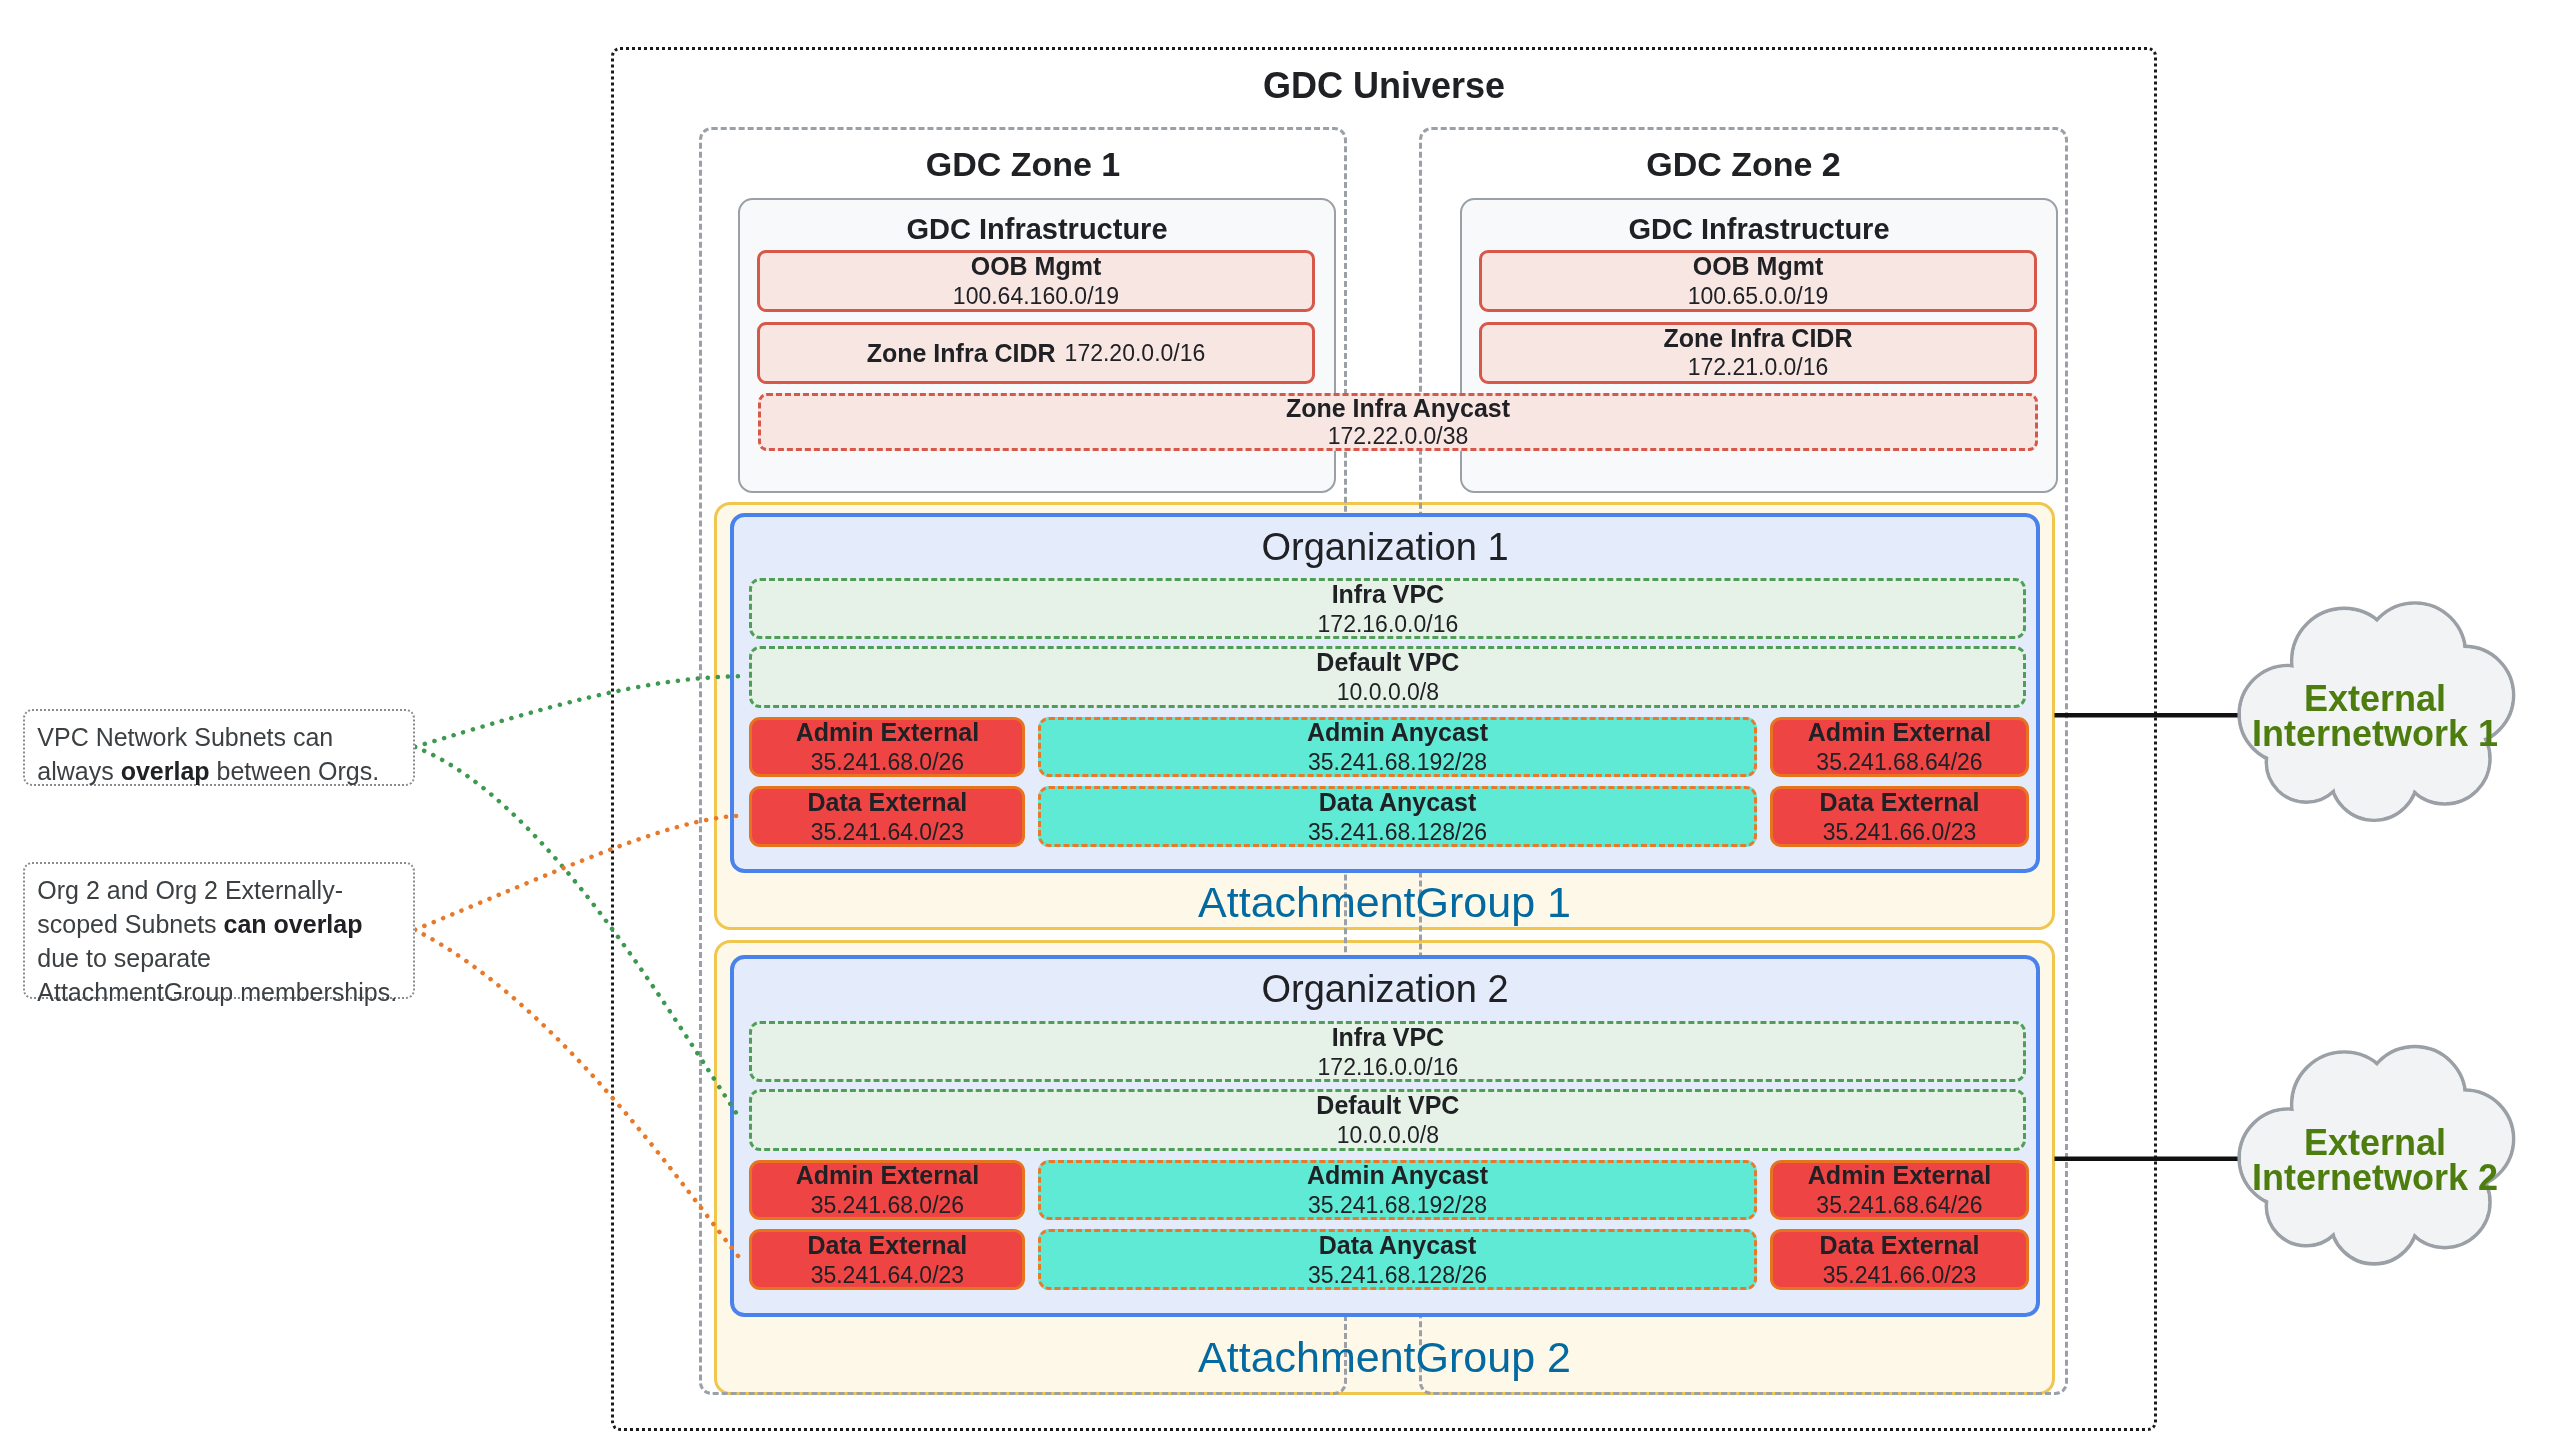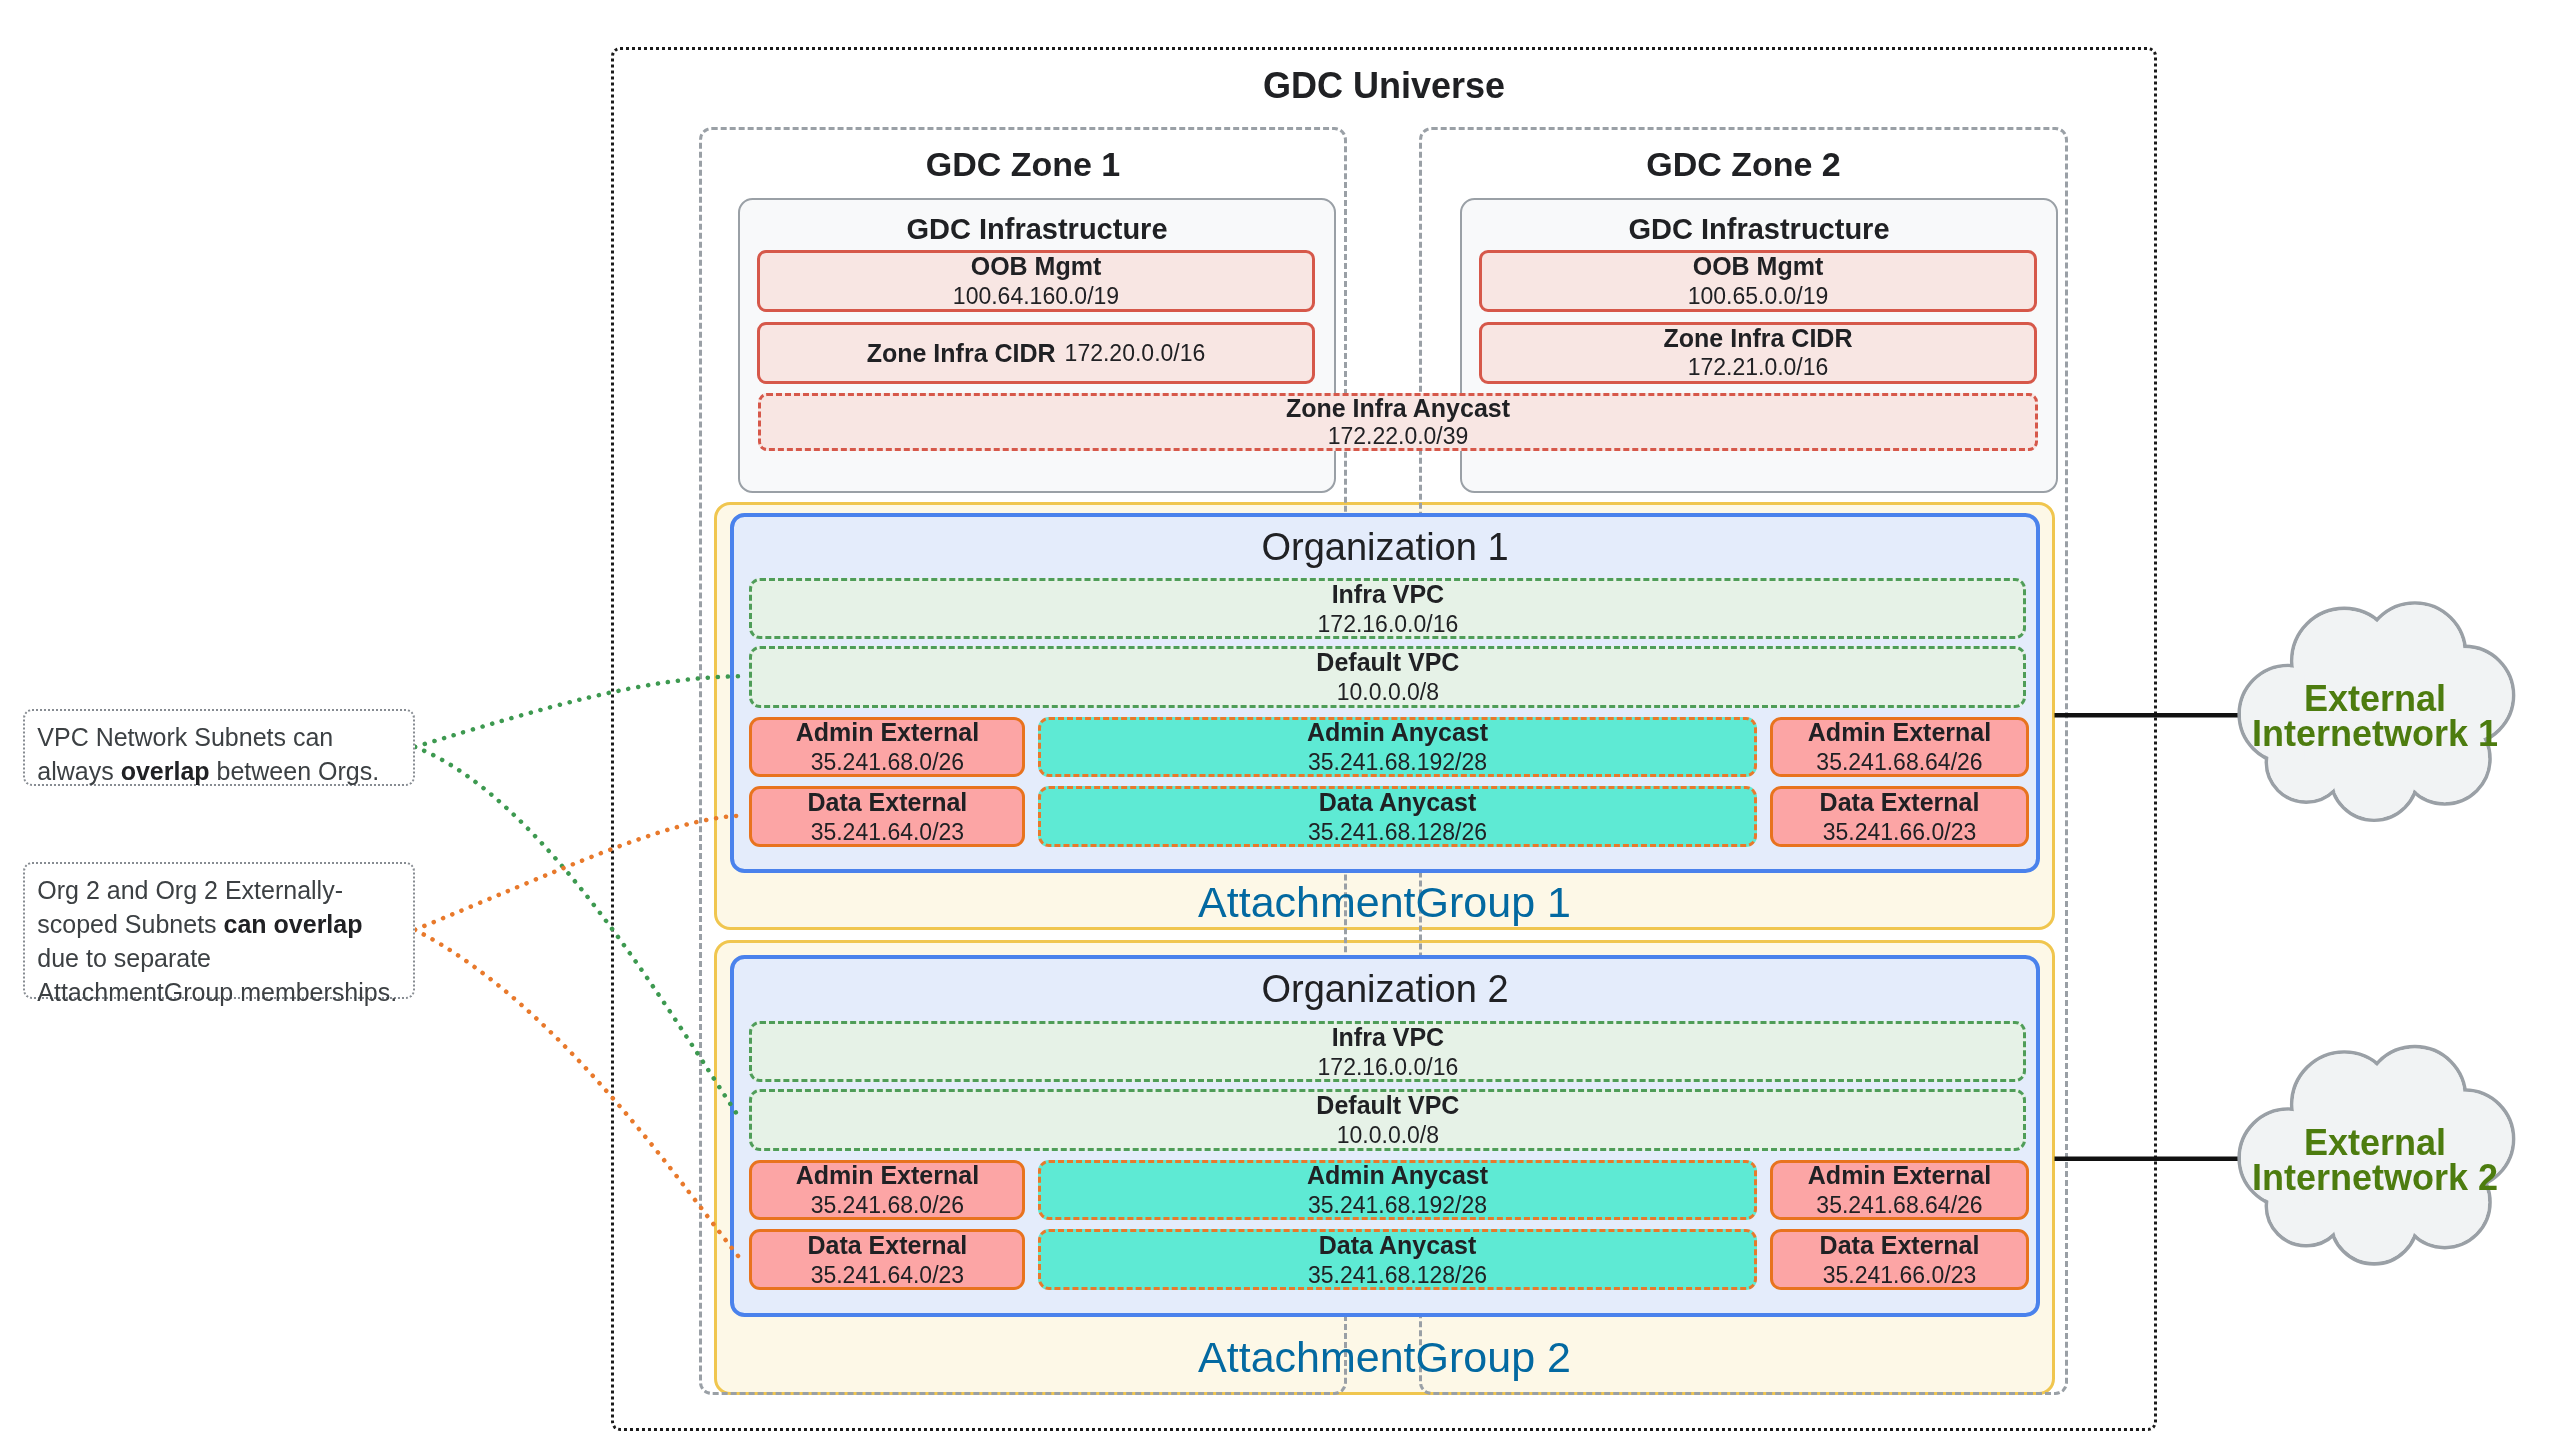--- a/index.html
+++ b/index.html
@@ -13,21 +13,21 @@
   .zone{border:3.6px dashed #9AA0A6;border-radius:12.7px;z-index:3;}
   .gray-infra{background:#F8F9FA;border:2.7px solid #9AA0A6;border-radius:14.5px;z-index:4;}
   .yellow-group{background:#FDF8E7;border:3.6px solid #F0C64F;border-radius:16.3px;z-index:2;}
   .blue-org{background:#E4ECFB;border:4.5px solid #4A82EC;border-radius:14.5px;z-index:4;}
   
   .cellbox{display:flex;flex-direction:column;align-items:center;justify-content:center;
            text-align:center;line-height:30px;z-index:5;}
   .red-solid{background:#F8E6E3;border:3.6px solid #D6584A;border-radius:9px;}
   .red-dashed{background:#F8E6E3;border:3.6px dashed #D6584A;border-radius:9px;}
   .green-dashed{background:#E6F2E7;border:3.6px dashed #4F9D58;border-radius:11px;}
-  .orange-solid{background:#fca5a5;border:3.6px solid #E8731E;border-radius:11px;}
+  .orange-solid{background:#ef4444;border:3.6px solid #E8731E;border-radius:11px;}
   .orange-dashed{background:#5eead4;border:3.6px dashed #E8792B;border-radius:11px;}
   .lbl{font-weight:700;font-size:25px;color:#202124;}
   .val{font-weight:400;font-size:23px;color:#202124;}
   .inline-row{flex-direction:row;gap:9px;}
   
   .h-universe{font-weight:700;font-size:36px;line-height:45px;text-align:center;z-index:4;}
   .h-zone{font-weight:700;font-size:34px;line-height:42px;text-align:center;z-index:4;}
   .h-infra{font-weight:700;font-size:29px;line-height:36px;text-align:center;z-index:5;}
   .h-org{font-weight:400;font-size:38px;line-height:43px;text-align:center;color:#202124;z-index:5;}
   .h-ag{font-weight:400;font-size:43px;line-height:38px;text-align:center;color:#0369a1;z-index:4;}
@@ -74,21 +74,21 @@
       <span class="val">100.65.0.0/19</span>
     </div>
     <div class="abs cellbox red-solid" style="left:17px;top:122px;width:558px;height:62px;line-height:29px;">
       <span class="lbl">Zone Infra CIDR</span>
       <span class="val">172.21.0.0/16</span>
     </div>
   </div>
 
   <div class="abs cellbox red-dashed" style="left:758px;top:393px;width:1280px;height:58px;line-height:28px;z-index:5;">
     <span class="lbl">Zone Infra Anycast</span>
-    <span class="val">172.22.0.0/39</span>
+    <span class="val">172.22.0.0/38</span>
   </div>
 
   <div class="abs blue-org" style="left:730px;top:513px;width:1310px;height:360px;">
     <div class="abs h-org" style="left:0;top:9px;width:100%;">Organization 1</div>
     <div class="abs cellbox green-dashed" style="left:15.4px;top:61px;width:1277px;height:61px;">
       <span class="lbl">Infra VPC</span>
       <span class="val">172.16.0.0/16</span>
     </div>
     <div class="abs cellbox green-dashed" style="left:15.4px;top:129px;width:1277px;height:62px;">
       <span class="lbl">Default VPC</span>

